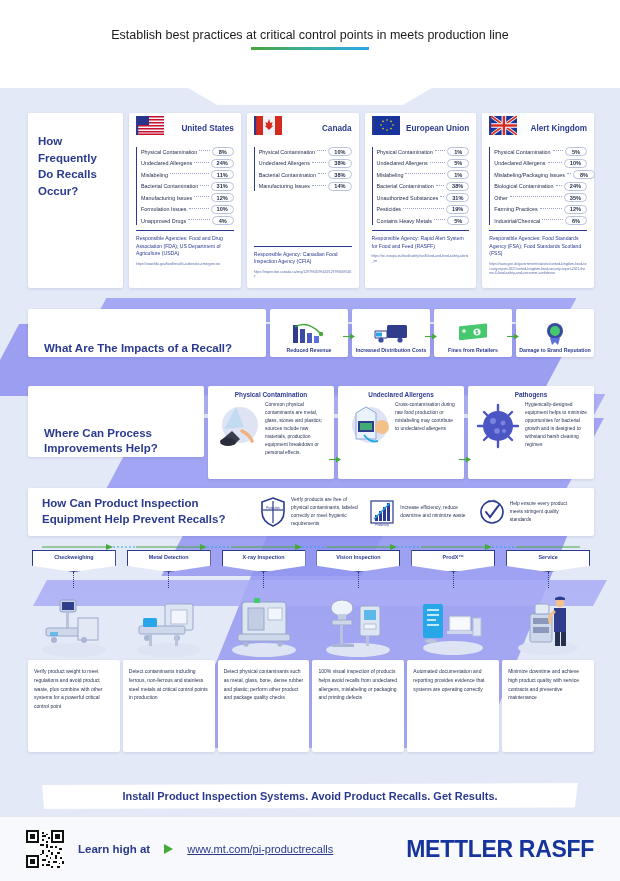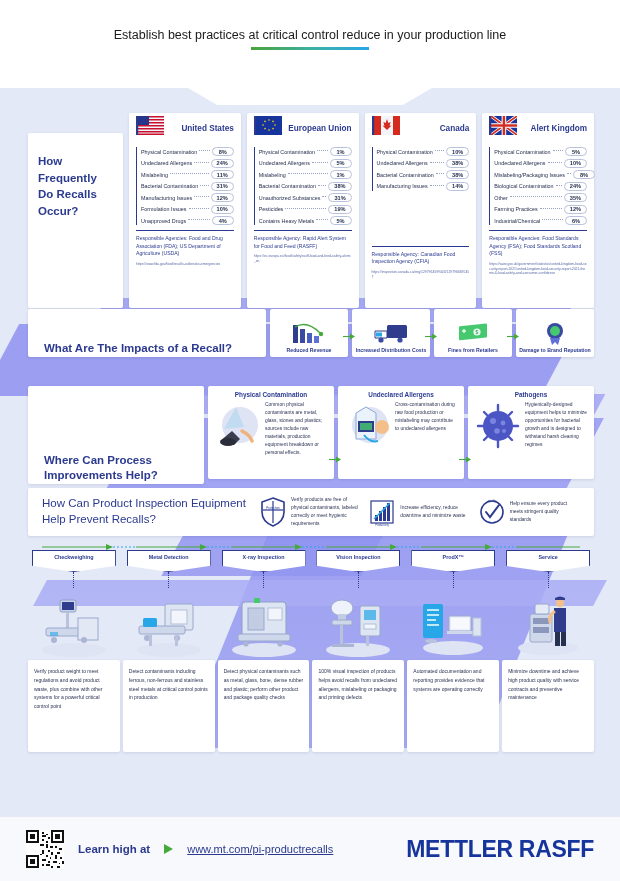--- a/index.html
+++ b/index.html
@@ -42,21 +42,21 @@
              transform: skewX(-28deg); background: #a5a7f5; }
   .wash { position: absolute; inset: 0; background:
           linear-gradient(180deg, rgba(227,233,247,.0) 0%, rgba(227,233,247,.0) 55%, rgba(227,233,247,.25) 100%); }
 
   
   .content { position: absolute; top: 88px; left: 0; width: 620px; height: 793px; }
 
   
   .stats-row { position: absolute; top: 25px; left: 28px; width: 566px; display: flex; gap: 6px; }
   .stat-label-card { width: 95px; height: 175px; background: #fff; border-radius: 2px;
-                     box-shadow: 0 1px 3px rgba(40,50,110,.12); padding: 20px 10px; margin-top: 20px; }
+                     box-shadow: 0 1px 3px rgba(40,50,110,.12); padding: 20px 10px; }
   .stat-label-card .q { font-size: 11.5px; font-weight: 700; color: #2b3a8f; line-height: 1.45; }
   .flagcard { flex: 1; background: #fff; border-radius: 2px;
               box-shadow: 0 1px 3px rgba(40,50,110,.12); position: relative;
               padding: 6px 7px 4px; min-width: 0; }
   .flag-head { display: flex; align-items: flex-start; justify-content: space-between; height: 24px; }
   .flag { width: 28px; height: 19px; position: relative; margin-top: -3px; }
   .cname { font-size: 8.2px; font-weight: 700; color: #2b3a8f; text-align: right; padding-top: 5px; }
   .slist { margin-top: 4px; border-left: 1.5px solid #2b3a8f; padding-left: 4px; }
   .srow { display: flex; align-items: center; margin-bottom: 2.5px; }
   .sname { font-size: 5.4px; color: #26304f; white-space: nowrap; }
@@ -74,33 +74,33 @@
   .qcard .qt { font-size: 11.5px; font-weight: 700; color: #2b3a8f; line-height: 1.35; }
   .impacts .qcard { width: 238px; height: 48px; }
   .icell { flex: 1; background: #fff; border-radius: 2px; box-shadow: 0 1px 3px rgba(40,50,110,.13);
            height: 48px; padding-top: 4px; display: flex; flex-direction: column;
            align-items: center; justify-content: flex-end; position: relative; }
   .icell .ilab { font-size: 5.2px; font-weight: 700; color: #2b3a8f; margin-bottom: 4px; text-align: center; }
   .arrowlink { position: absolute; right: -7px; top: 24px; width: 12px; height: 7px; z-index: 4; }
 
   
   .improve { position: absolute; top: 298px; left: 28px; width: 566px; display: flex; gap: 4px; }
-  .improve .qcard { width: 176px; height: 98px; }
+  .improve .qcard { width: 176px; height: 71px; }
   .pcell { flex: 1; background: #fff; border-radius: 2px; box-shadow: 0 1px 3px rgba(40,50,110,.13);
            height: 93px; padding: 5px 6px; position: relative; }
   .pcell .ptitle { font-size: 6.4px; font-weight: 700; color: #2b3a8f; text-align: center; margin-bottom: 3px; }
   .pbody { display: flex; gap: 3px; }
   .pimg { width: 48px; height: 52px; flex: none; position: relative; }
   .ptext { font-size: 4.9px; color: #2a3354; line-height: 1.62; flex: 1; }
 
   
   .equiphelp { position: absolute; top: 400px; left: 28px; width: 566px; height: 48px;
                background: #fff; border-radius: 2px; box-shadow: 0 1px 3px rgba(40,50,110,.13);
                display: flex; align-items: center; padding: 0 14px; gap: 8px; }
-  .equiphelp .qt { font-size: 11.5px; font-weight: 400; color: #2b3a8f; line-height: 1.35; width: 210px; }
+  .equiphelp .qt { font-size: 11.5px; font-weight: 700; color: #2b3a8f; line-height: 1.35; width: 210px; }
   .benefit { display: flex; align-items: center; gap: 5px; flex: 1; }
   .bicon { width: 26px; height: 30px; flex: none; position: relative; }
   .btext { font-size: 4.9px; color: #2a3354; line-height: 1.6; }
 
   
   .equipgrid { position: absolute; top: 462px; left: 28px; width: 566px; display: flex; gap: 3px; }
   .ecol { flex: 1; display: flex; flex-direction: column; align-items: center; }
   .ebanner { width: 84px; height: 22px; background: #fff; border: 1.4px solid #2b3a8f;
              clip-path: polygon(0 0, 100% 0, 100% 72%, 50% 100%, 0 72%);
              display: flex; align-items: flex-start; justify-content: center; padding-top: 3px; }
@@ -129,21 +129,21 @@
          border-top: 5.5px solid transparent; border-bottom: 5.5px solid transparent; }
   .wlink { font-size: 11px; font-weight: 400; color: #2b3a8f; text-decoration: underline; }
   .brand { margin-left: auto; font-size: 23px; font-weight: 700; color: #16349b; letter-spacing: -.3px; }
 </style>
 </head>
 <body>
 
 <div class="page">
 
   <div class="header">
-    <div class="subtitle">Establish best practices at critical control reduce in your production line</div>
+    <div class="subtitle">Establish best practices at critical control points in meets production line</div>
     <div class="rule"></div>
   </div>
 
   <div class="bodybg">
     <div class="notch"></div>
     <div class="band b1"></div>
     <div class="band b2"></div>
     <div class="band b3"></div>
     <div class="band b4"></div>
     <div class="band b5"></div>
@@ -219,20 +219,60 @@
         </div>
         <div class="sdiv"></div>
         <div class="agency">Responsible Agencies: Food and Drug Association (FDA); US Department of Agriculture (USDA)</div>
         <div class="srcurl">https://www.fda.gov/food/recalls-outbreaks-emergencies</div>
       </div>
 
       <div class="flagcard">
         <div class="flag-head">
           <div class="flag">
             <svg viewBox="0 0 28 19" width="28" height="19">
+              <rect x="2" y="0" width="26" height="19" fill="#f2f4fa"></rect>
+              <rect x="2" y="0" width="7" height="19" fill="#d52b1e"></rect>
+              <rect x="21" y="0" width="7" height="19" fill="#d52b1e"></rect>
+              <path d="M15 3 L16.4 7 L18.6 6 L17.6 10 L19.6 9.4 L15 14 L10.4 9.4 L12.4 10 L11.4 6 L13.6 7 Z" fill="#d52b1e"></path>
+              <rect x="0" y="0" width="2.2" height="19" fill="#2b3a8f"></rect>
+            </svg>
+          </div>
+          <div class="cname">Canada</div>
+        </div>
+        <div class="slist">
+          <div class="srow">
+              <span class="sname">Physical Contamination</span>
+              <span class="dots"></span>
+              <span class="spill">10%</span>
+            </div>
+          <div class="srow">
+              <span class="sname">Undeclared Allergens</span>
+              <span class="dots"></span>
+              <span class="spill">38%</span>
+            </div>
+          <div class="srow">
+              <span class="sname">Bacterial Contamination</span>
+              <span class="dots"></span>
+              <span class="spill">38%</span>
+            </div>
+          <div class="srow">
+              <span class="sname">Manufacturing Issues</span>
+              <span class="dots"></span>
+              <span class="spill">14%</span>
+            </div>
+        </div>
+        <div class="sdiv" style="margin-top:55px"></div>
+        <div class="agency">Responsible Agency: Canadian Food Inspection Agency (CFIA)</div>
+        <div class="srcurl">https://inspection.canada.ca/eng/1297964599443/1297966695457</div>
+      </div>
+
+      <div class="flagcard">
+        <div class="flag-head">
+          <div class="flag">
+            <svg viewBox="0 0 28 19" width="28" height="19">
               <rect x="2" y="0" width="26" height="19" fill="#16349b"></rect>
               <g fill="#ffd617">
                 <circle cx="15" cy="4" r="0.8"></circle>
                   <circle cx="19" cy="5.4" r="0.8"></circle>
                 <circle cx="21" cy="9" r="0.8"></circle>
                   <circle cx="19" cy="12.6" r="0.8"></circle>
                 <circle cx="15" cy="14" r="0.8"></circle>
                   <circle cx="11" cy="12.6" r="0.8"></circle>
                 <circle cx="9" cy="9" r="0.8"></circle>
                   <circle cx="11" cy="5.4" r="0.8"></circle>
@@ -275,60 +315,20 @@
             </div>
           <div class="srow">
               <span class="sname">Contains Heavy Metals</span>
               <span class="dots"></span>
               <span class="spill">5%</span>
             </div>
         </div>
         <div class="sdiv"></div>
         <div class="agency">Responsible Agency: Rapid Alert System for Food and Feed (RASFF)</div>
         <div class="srcurl">https://ec.europa.eu/food/safety/rasff-food-and-feed-safety-alerts_en</div>
-      </div>
-
-      <div class="flagcard">
-        <div class="flag-head">
-          <div class="flag">
-            <svg viewBox="0 0 28 19" width="28" height="19">
-              <rect x="2" y="0" width="26" height="19" fill="#f2f4fa"></rect>
-              <rect x="2" y="0" width="7" height="19" fill="#d52b1e"></rect>
-              <rect x="21" y="0" width="7" height="19" fill="#d52b1e"></rect>
-              <path d="M15 3 L16.4 7 L18.6 6 L17.6 10 L19.6 9.4 L15 14 L10.4 9.4 L12.4 10 L11.4 6 L13.6 7 Z" fill="#d52b1e"></path>
-              <rect x="0" y="0" width="2.2" height="19" fill="#2b3a8f"></rect>
-            </svg>
-          </div>
-          <div class="cname">Canada</div>
-        </div>
-        <div class="slist">
-          <div class="srow">
-              <span class="sname">Physical Contamination</span>
-              <span class="dots"></span>
-              <span class="spill">10%</span>
-            </div>
-          <div class="srow">
-              <span class="sname">Undeclared Allergens</span>
-              <span class="dots"></span>
-              <span class="spill">38%</span>
-            </div>
-          <div class="srow">
-              <span class="sname">Bacterial Contamination</span>
-              <span class="dots"></span>
-              <span class="spill">38%</span>
-            </div>
-          <div class="srow">
-              <span class="sname">Manufacturing Issues</span>
-              <span class="dots"></span>
-              <span class="spill">14%</span>
-            </div>
-        </div>
-        <div class="sdiv" style="margin-top:55px"></div>
-        <div class="agency">Responsible Agency: Canadian Food Inspection Agency (CFIA)</div>
-        <div class="srcurl">https://inspection.canada.ca/eng/1297964599443/1297966695457</div>
       </div>
 
       <div class="flagcard">
         <div class="flag-head">
           <div class="flag">
             <svg viewBox="0 0 28 19" width="28" height="19">
               <rect x="2" y="0" width="26" height="19" fill="#16349b"></rect>
               <path d="M2 0 L28 19 M28 0 L2 19" stroke="#f2f4fa" stroke-width="3.4"></path>
               <path d="M2 0 L28 19 M28 0 L2 19" stroke="#d52b1e" stroke-width="1.6"></path>
               <rect x="12.6" y="0" width="4.6" height="19" fill="#f2f4fa"></rect>
@@ -742,20 +742,23 @@
             <path d="M51 44 h5 v14 h-5 z M57 44 h5 v14 h-5z" fill="#26304f"></path>
             <path d="M50 24 q-6 4 -4 10" stroke="#f3c08a" stroke-width="3" fill="none" stroke-linecap="round"></path>
           </svg>
         </div>
         <div class="ecard">
           <p>Minimize downtime and achieve high product quality with service contracts and preventive maintenance</p>
         </div>
       </div>
     </div>
 
+    <div class="cta">
+      <span>Install Product Inspection Systems. Avoid Product Recalls. Get Results.</span>
+    </div>
   </div>
 
   <div class="footer">
     <svg class="qr" viewBox="0 0 21 21" shape-rendering="crispEdges">
       <rect width="21" height="21" fill="#fff"></rect>
       <g fill="#111">
         <rect x="0" y="0" width="7" height="1"></rect>
           <rect x="0" y="0" width="1" height="7"></rect>
         <rect x="6" y="0" width="1" height="7"></rect>
           <rect x="0" y="6" width="7" height="1"></rect>

